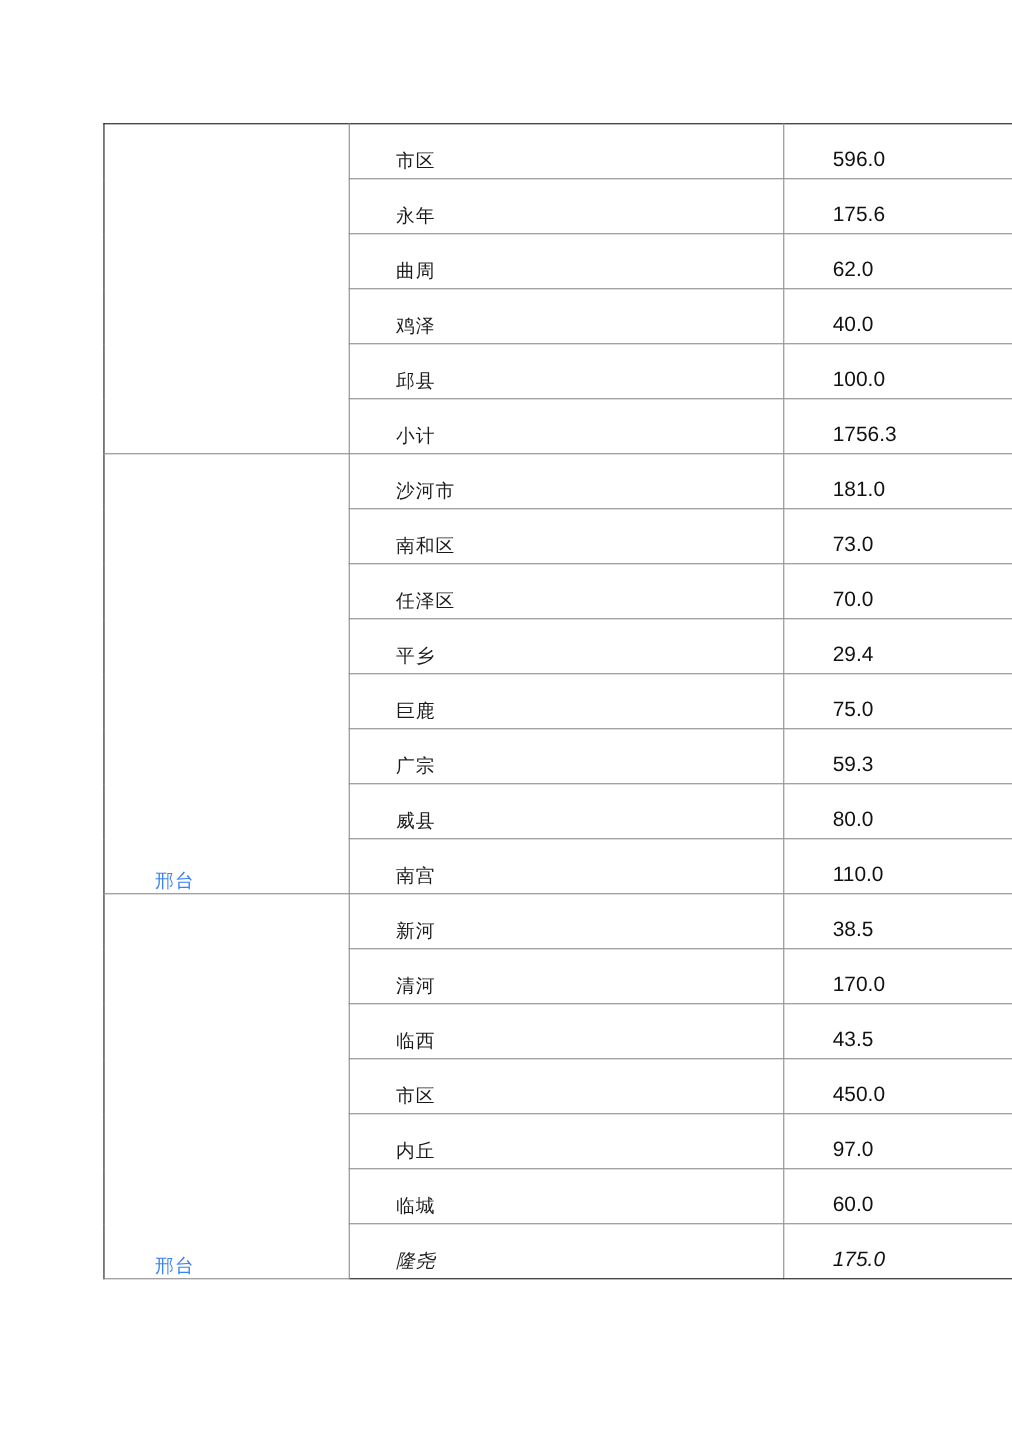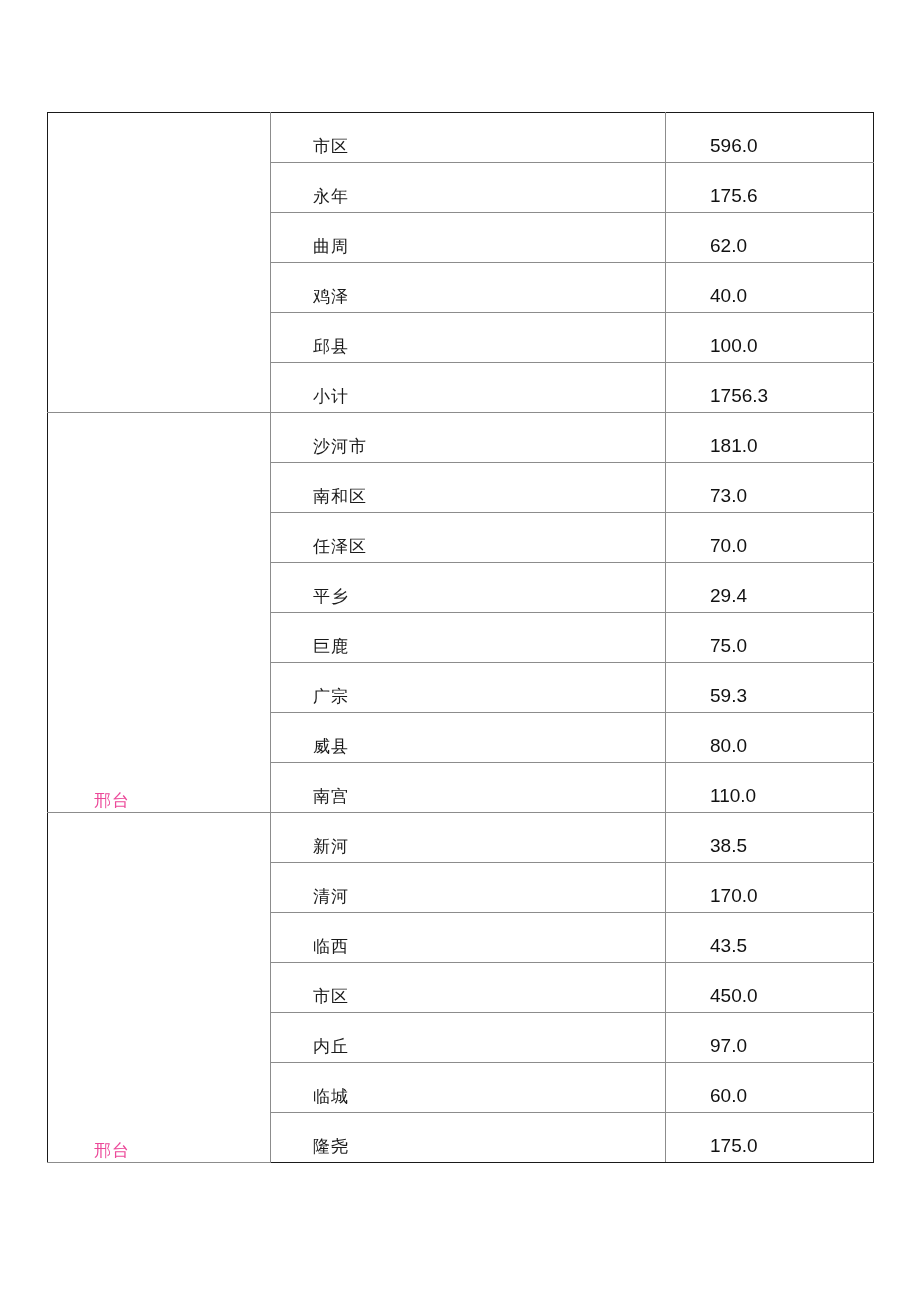--- a/index.html
+++ b/index.html
@@ -27,53 +27,54 @@
     left: 47px;
     top: 112px;
     width: 826px;
   }
 
   table.data-table {
     border-collapse: collapse;
     table-layout: fixed;
     width: 826px;
     border: 1.4px solid #1a1a1a;
+    margin-left: 47px;
   }
 
   table.data-table col.c-region  { width: 223px; }
   table.data-table col.c-county  { width: 395px; }
   table.data-table col.c-value   { width: 208px; }
 
   table.data-table td {
     border: 1px solid #8c8c8c;
     height: 49px;
     padding: 0;
     vertical-align: bottom;
     background: #ffffff;
   }
 
   
   table.data-table tr:first-child td { border-top-color: #1a1a1a; }
-  table.data-table tr:last-child td  { border-bottom-color: #1a1a1a; }
+  table.data-table tr:last-child td  { border-bottom-color: #1a1a1a; font-style: italic; }
   table.data-table td:first-child    { border-left-color: #1a1a1a; }
   table.data-table td:last-child     { border-right-color: #1a1a1a; }
 
   
   td.region-cell {
     vertical-align: middle;
     text-align: left;
     border-color: #8c8c8c;
     border-left-color: #1a1a1a;
   }
   td.region-cell .region-label {
     display: block;
     padding-left: 46px;
     font-family: "Liberation Serif", "DejaVu Serif", serif;
     font-size: 17px;
-    color: #ec4899;
+    color: #3b82f6;
     letter-spacing: 1px;
   }
 
   td.county-cell .county-label {
     display: block;
     padding-left: 42px;
     padding-bottom: 7px;
     font-family: "Liberation Serif", "DejaVu Serif", serif;
     font-size: 17px;
     color: #1a1a1a;

